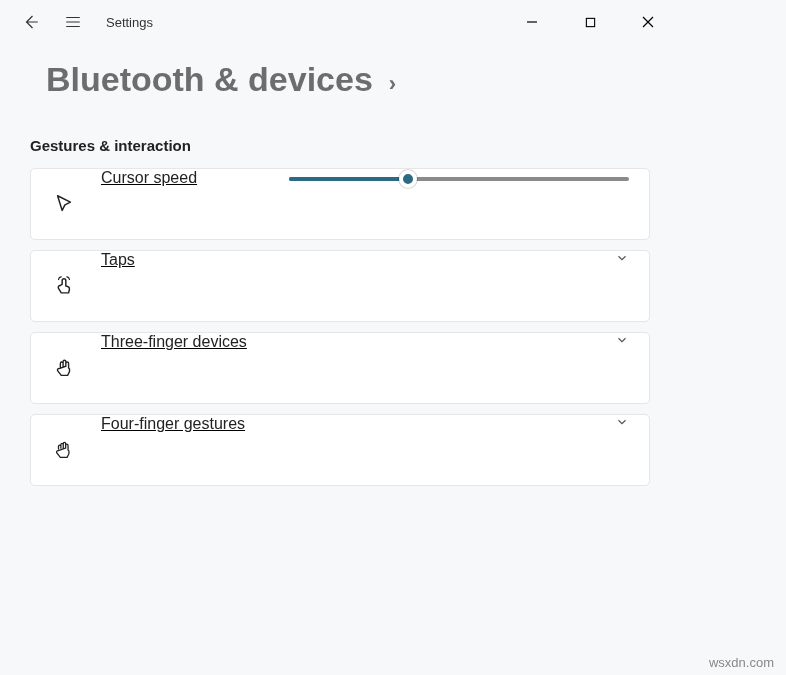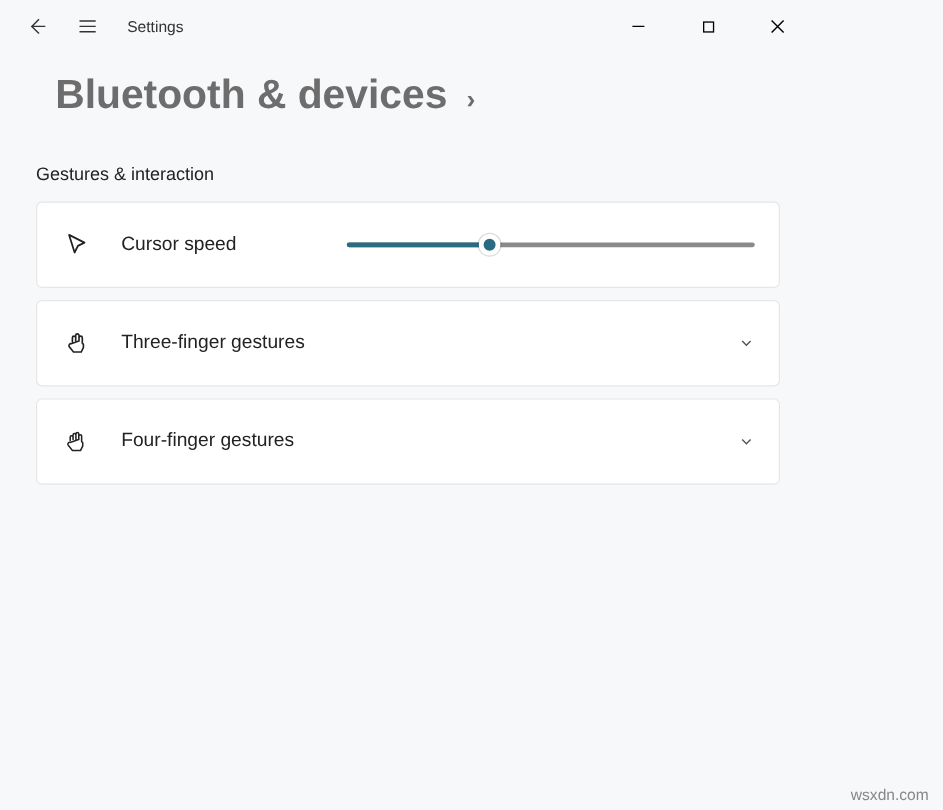--- a/index.html
+++ b/index.html
@@ -63,34 +63,34 @@
     font-weight: 600;
   }
   .breadcrumb .current {
     font-size: 34px;
     font-weight: 600;
     color: #1a1a1a;
   }
   .content { padding: 30px 30px 0 30px; }
   .section-header {
     font-size: 15px;
-    font-weight: 400;
+    font-weight: 700;
     color: #222;
     margin-bottom: 14px;
   }
   .card {
     background: #fff;
     border: 1px solid #e6e6e6;
     border-radius: 5px;
     display: flex;
-    align-items: center;
     padding: 0 20px 0 22px;
     min-height: 72px;
     margin-bottom: 10px;
     position: relative;
+    text-decoration: underline;
   }
   .card.highlight {
     outline: 4px solid #e11b1b;
     outline-offset: -2px;
     min-height: 84px;
   }
   .card .icon-slot {
     width: 48px;
     display: flex;
     align-items: center;
@@ -209,29 +209,43 @@
       <div class="label">Cursor speed</div>
       <div class="slider-wrap">
         <div class="slider">
           <div class="track"></div>
           <div class="track-fill" id="slider-fill" style="width: 35%;"></div>
           <div class="thumb" id="slider-thumb" style="left: 35%;"></div>
         </div>
       </div>
     </div>
 
+    <div class="card">
+      <div class="icon-slot">
+        <svg width="22" height="22" viewBox="0 0 24 24" fill="none" stroke="#222" stroke-width="1.6" stroke-linecap="round">
+            <path d="M10 10V6a2 2 0 0 1 4 0v6l2 .5a3 3 0 0 1 2 3l-1 4H9l-3-5a2 2 0 0 1 2-3z"></path>
+            <path d="M6 5c.5-2 2-3 3-3M18 5c-.5-2-2-3-3-3" stroke-width="1.2"></path>
+          </svg>
+      </div>
+      <div class="label">Taps</div>
+      <span class="chev">
+        <svg width="14" height="14" viewBox="0 0 24 24" fill="none" stroke="#555" stroke-width="2">
+            <path d="M6 9l6 6 6-6"></path>
+          </svg>
+      </span>
+    </div>
 
 
     <div class="card">
       <div class="icon-slot">
         <svg width="22" height="22" viewBox="0 0 24 24" fill="none" stroke="#222" stroke-width="1.5" stroke-linecap="round">
             <path d="M8 11V7a1.5 1.5 0 0 1 3 0v3M11 10V5a1.5 1.5 0 0 1 3 0v5M14 10V7a1.5 1.5 0 0 1 3 0v5l1 1v3l-2 4H9l-4-5a1.8 1.8 0 0 1 2-2.5z"></path>
           </svg>
       </div>
-      <div class="label">Three-finger gestures</div>
+      <div class="label">Three-finger devices</div>
       <span class="chev">
         <svg width="14" height="14" viewBox="0 0 24 24" fill="none" stroke="#555" stroke-width="2">
             <path d="M6 9l6 6 6-6"></path>
           </svg>
       </span>
     </div>
 
     <div class="card">
       <div class="icon-slot">
         <svg width="22" height="22" viewBox="0 0 24 24" fill="none" stroke="#222" stroke-width="1.4" stroke-linecap="round">

